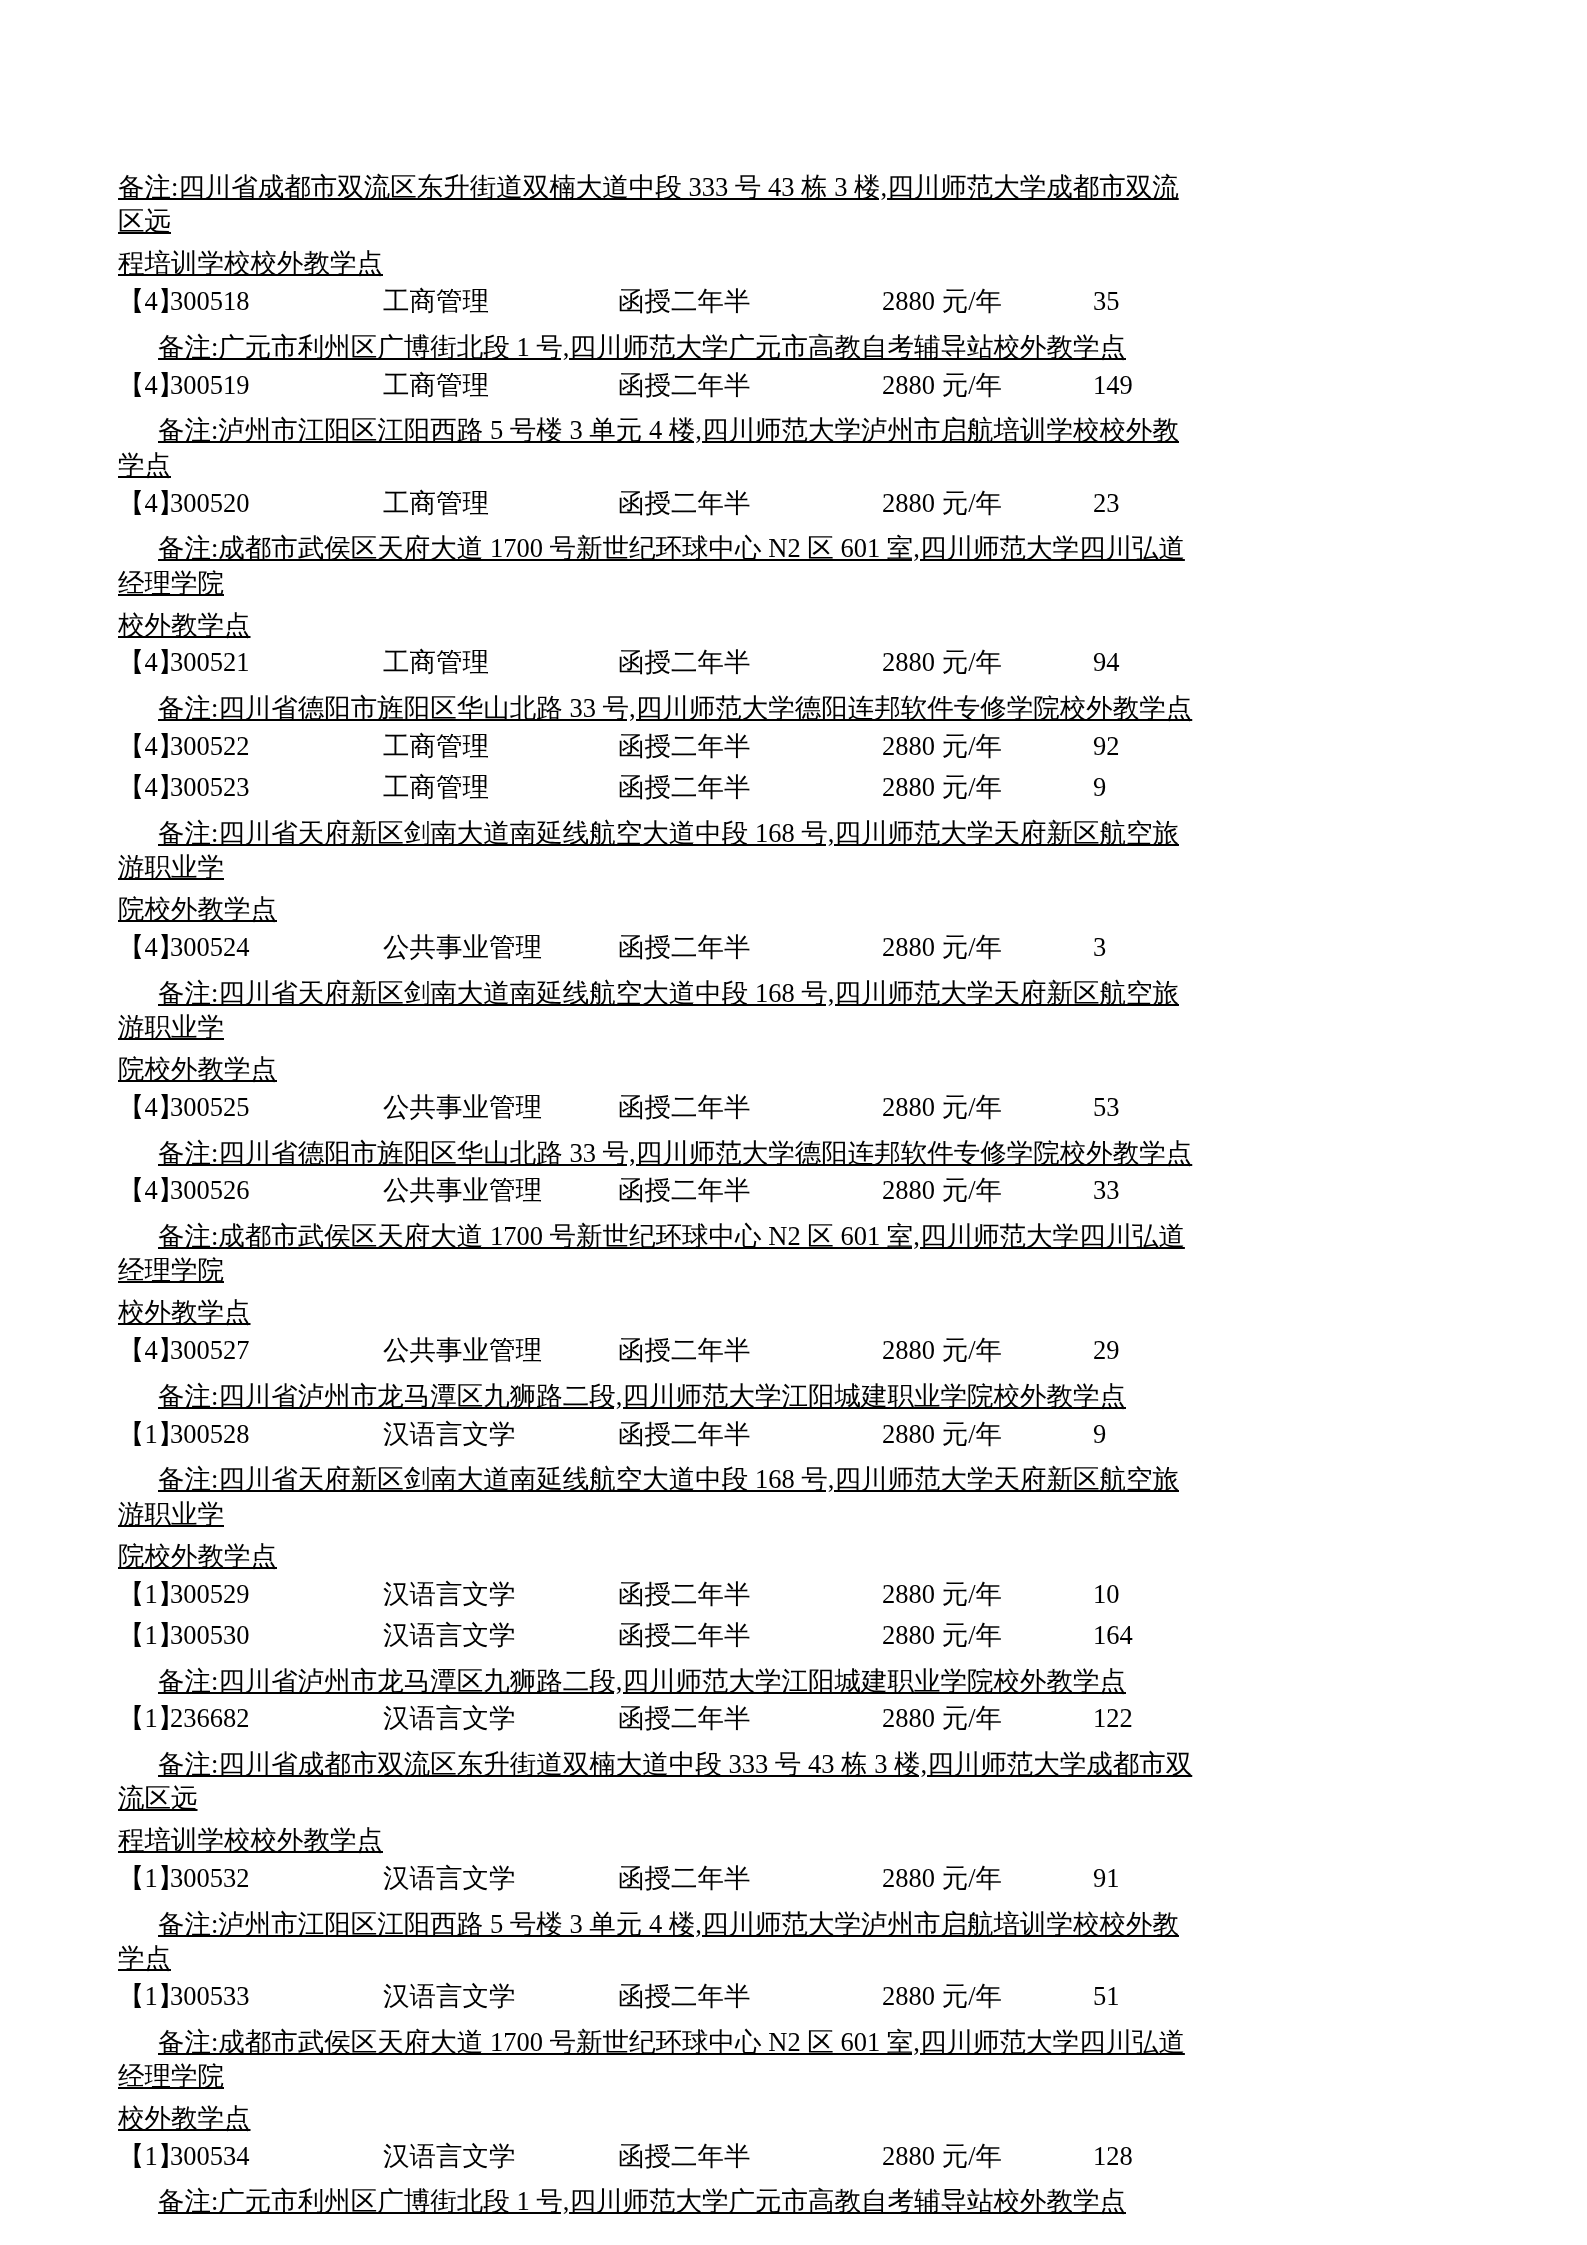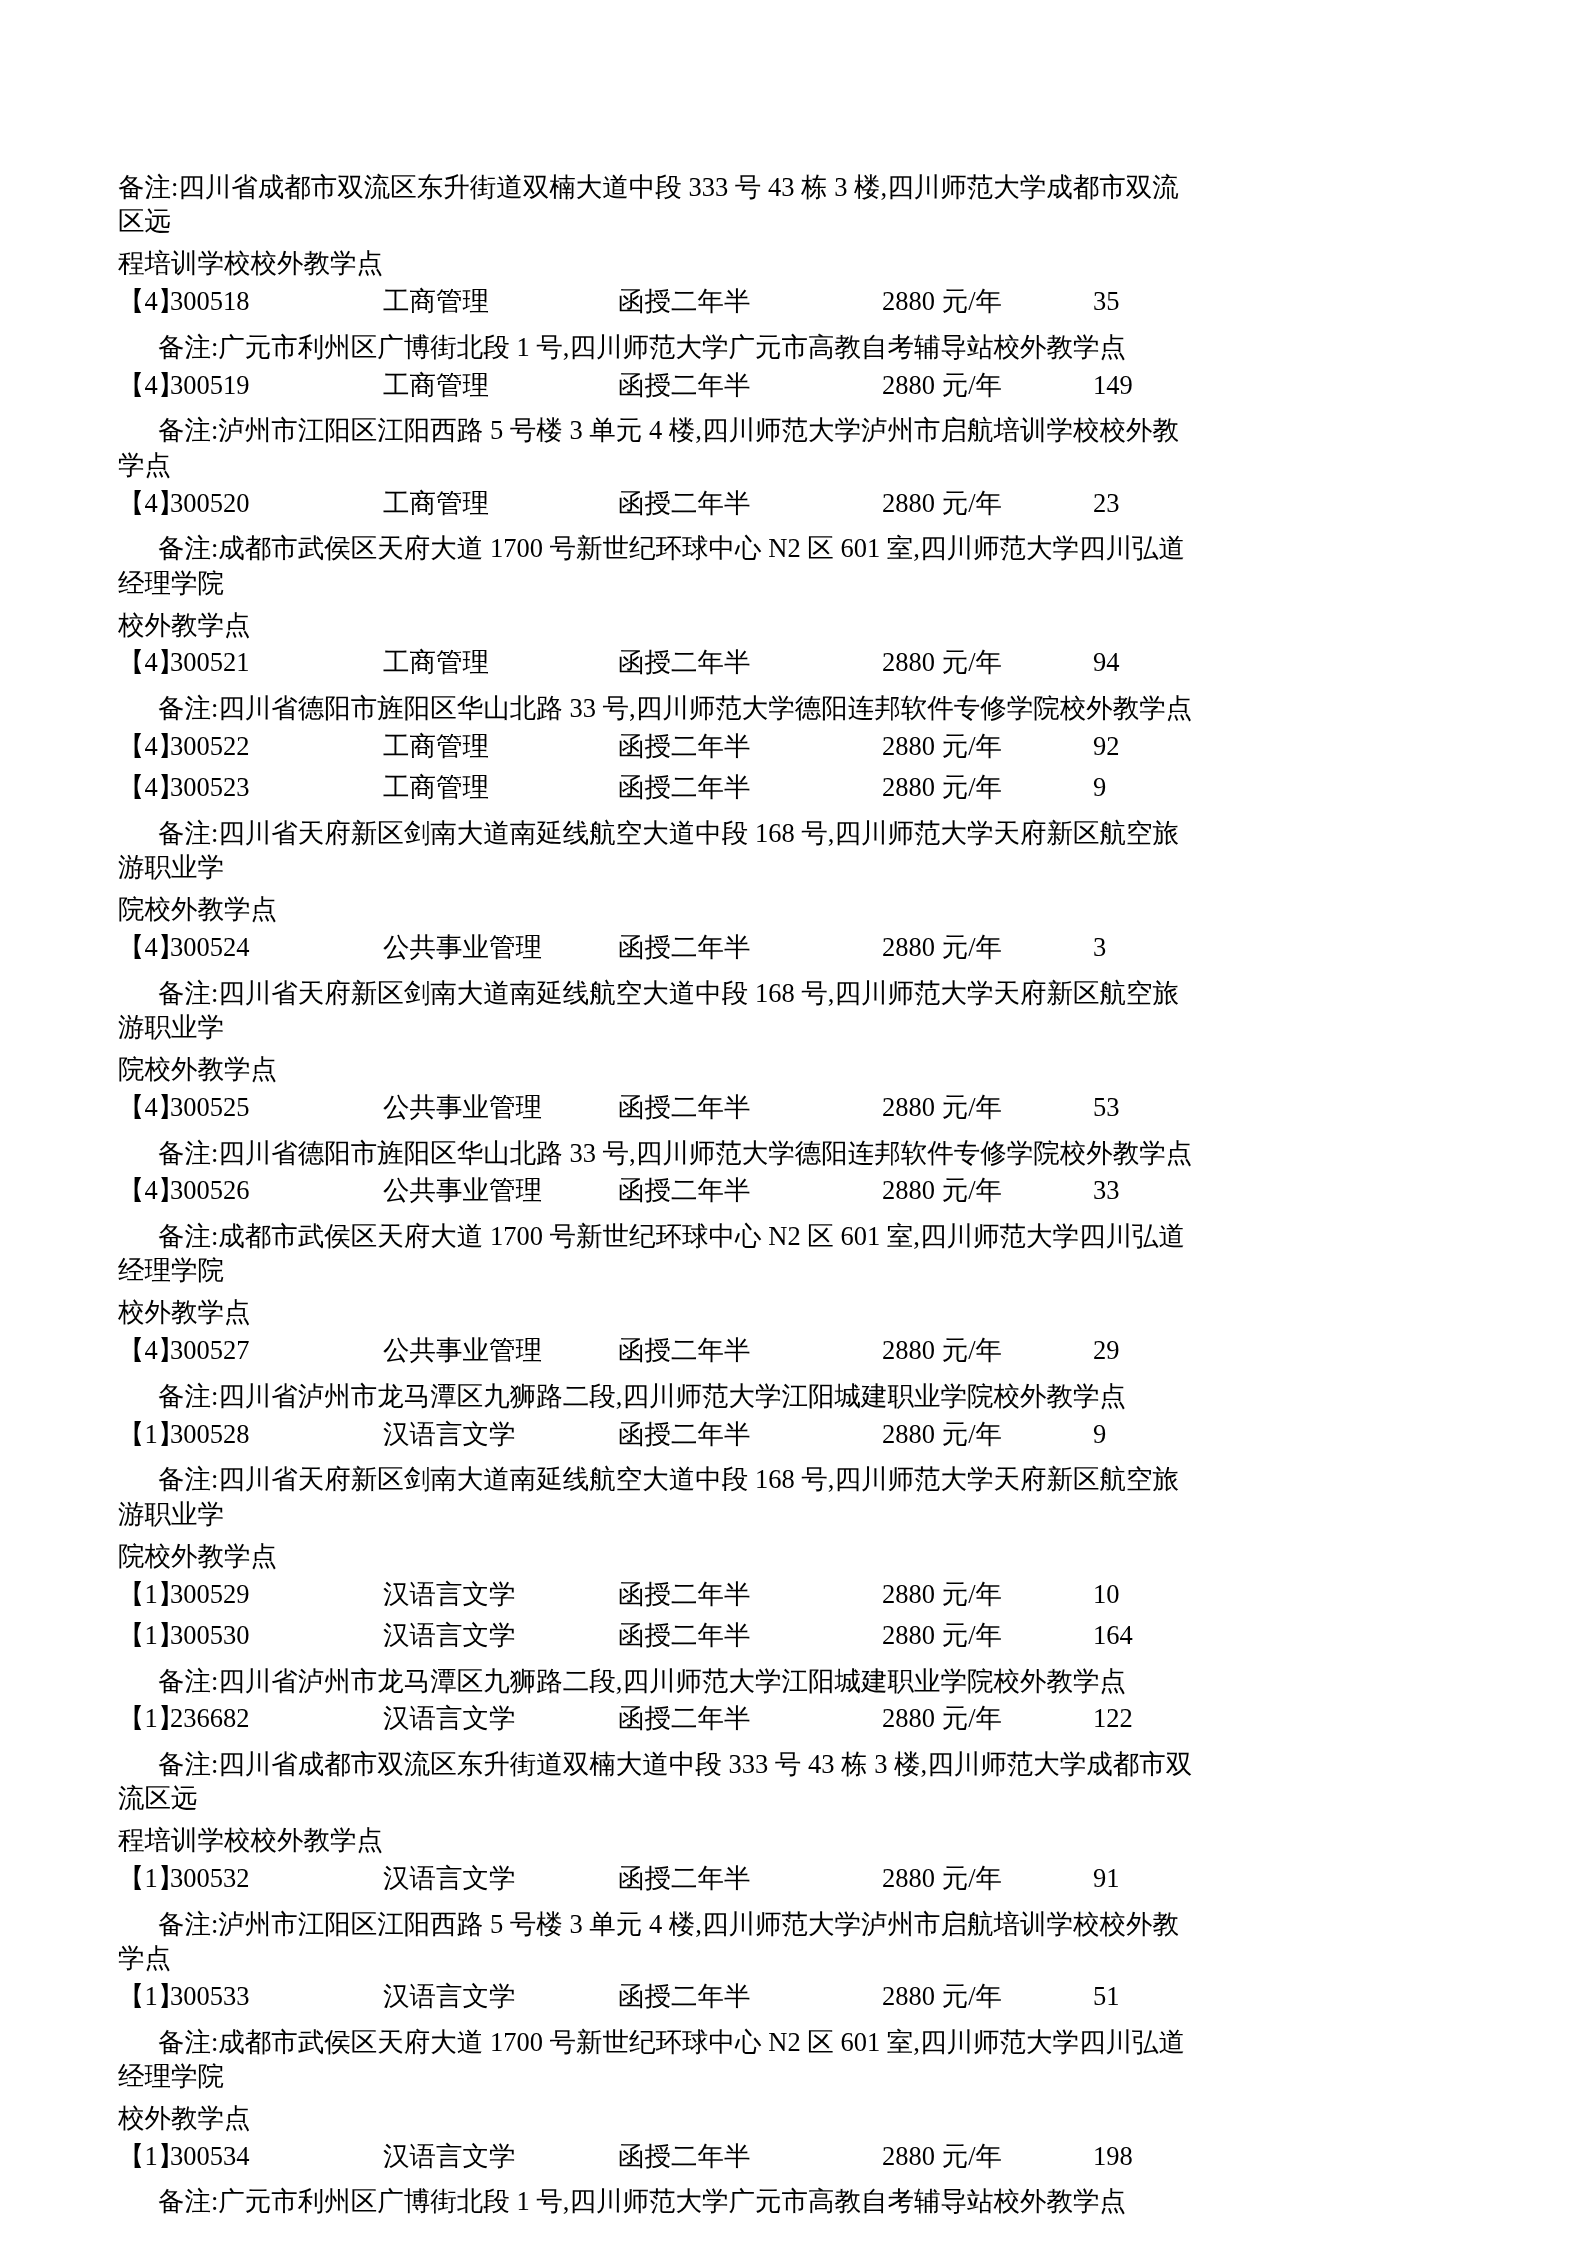--- a/index.html
+++ b/index.html
@@ -9,20 +9,21 @@
   }
   .page {
     width: 1321px;
     height: 2245px;
     background: #ffffff;
     position: relative;
     box-sizing: border-box;
     padding: 170px 118px 0 118px;
     font-family: "Liberation Serif", "DejaVu Serif", serif;
     color: #000000;
+    text-decoration: underline;
   }
   .doc {
     font-size: 26.5px;
     line-height: 1.0;
   }
   
   .block {
     margin: 0;
   }
   
@@ -269,19 +270,19 @@
       <div class="note-2">校外教学点</div>
     </div>
 
     <div class="block">
       <div class="entry">
         <span class="c-tag">【1】</span>
         <span class="c-code">300534</span>
         <span class="c-major">汉语言文学</span>
         <span class="c-mode">函授二年半</span>
         <span class="c-fee">2880 元/年</span>
-        <span class="c-num">198</span>
+        <span class="c-num">128</span>
       </div>
       <div class="note">备注:广元市利州区广博街北段 1 号,四川师范大学广元市高教自考辅导站校外教学点</div>
     </div>
 
   </div>
 </div>
 
 </body></html>

